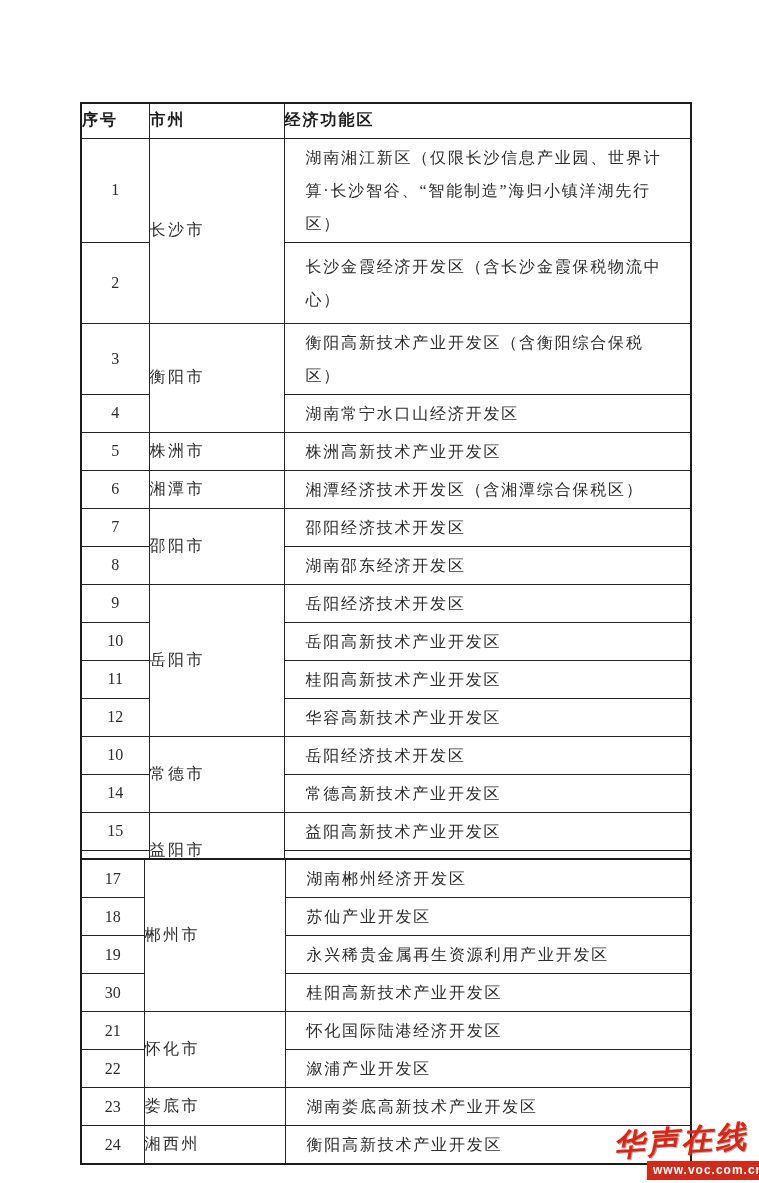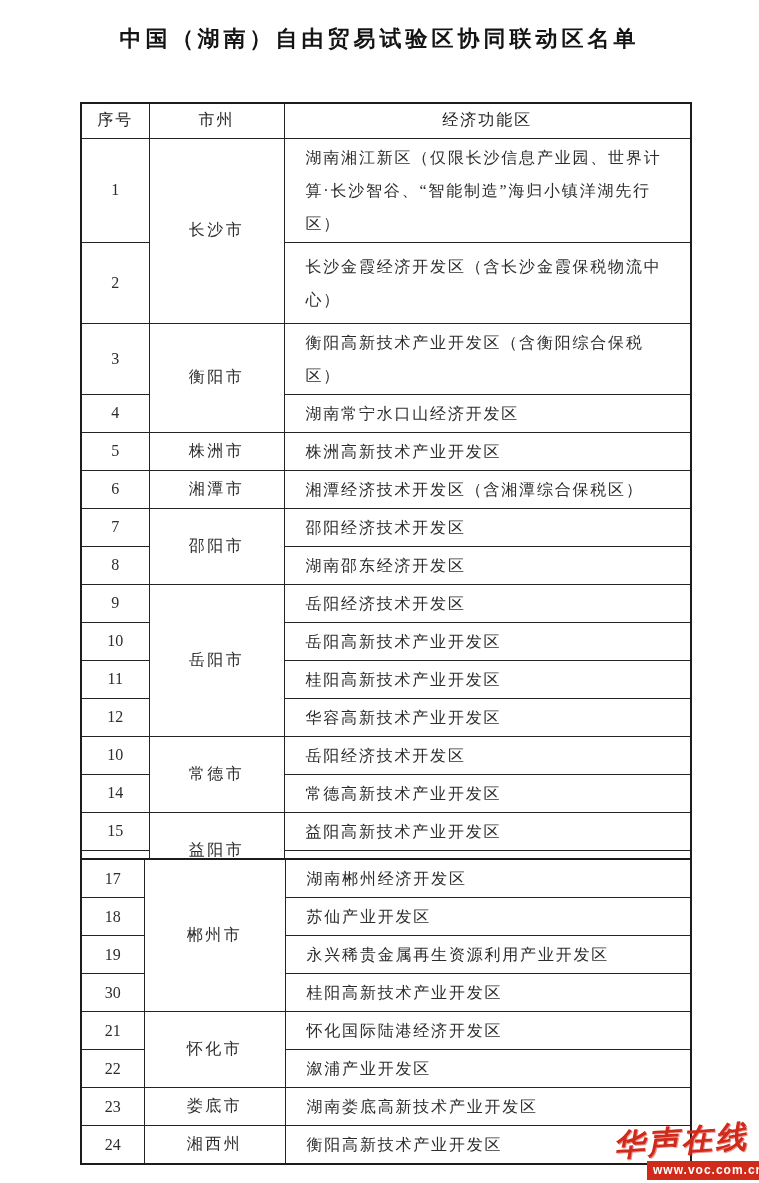--- a/index.html
+++ b/index.html
@@ -35,28 +35,28 @@
   }
   .table1 { top: 102px; }
   .table2 { top: 858px; }
   .zone-table th, .zone-table td {
     border: 1px solid #242424;
     vertical-align: middle;
     font-size: 16px;
     color: #2d2d2d;
   }
   .zone-table th {
-    font-weight: normal;
+    font-weight: bold;
     height: 35px;
-    text-align: center;
+    text-align: left;
     letter-spacing: 2px;
     color: #1c1c1c;
   }
   td.col-no { text-align: center; height: 37px; }
-  td.col-city { text-align: center; letter-spacing: 2.5px; }
+  td.col-city { letter-spacing: 2.5px; }
   td.col-zone {
     text-align: left;
     padding: 2px 21px;
     letter-spacing: 1.8px;
     line-height: 33px;
     white-space: pre-line;
   }
   .table1 tbody tr:nth-child(1) td.col-zone { height: 74px; }
   .table1 tbody tr:nth-child(2) td.col-zone { height: 81px; margin-left: 16px; }
   .watermark {
@@ -90,21 +90,20 @@
     letter-spacing: 1px;
     text-align: center;
     padding: 2px 6px 3px;
   }
 </style>
 </head>
 <body>
 
 <div class="page">
 
-  <h1 class="doc-title">中国（湖南）自由贸易试验区协同联动区名单</h1>
 
   <table class="zone-table table1">
     <colgroup>
       <col style="width:68px">
       <col style="width:135px">
       <col style="width:407px">
     </colgroup>
     <thead>
       <tr>
         <th>序号</th>

